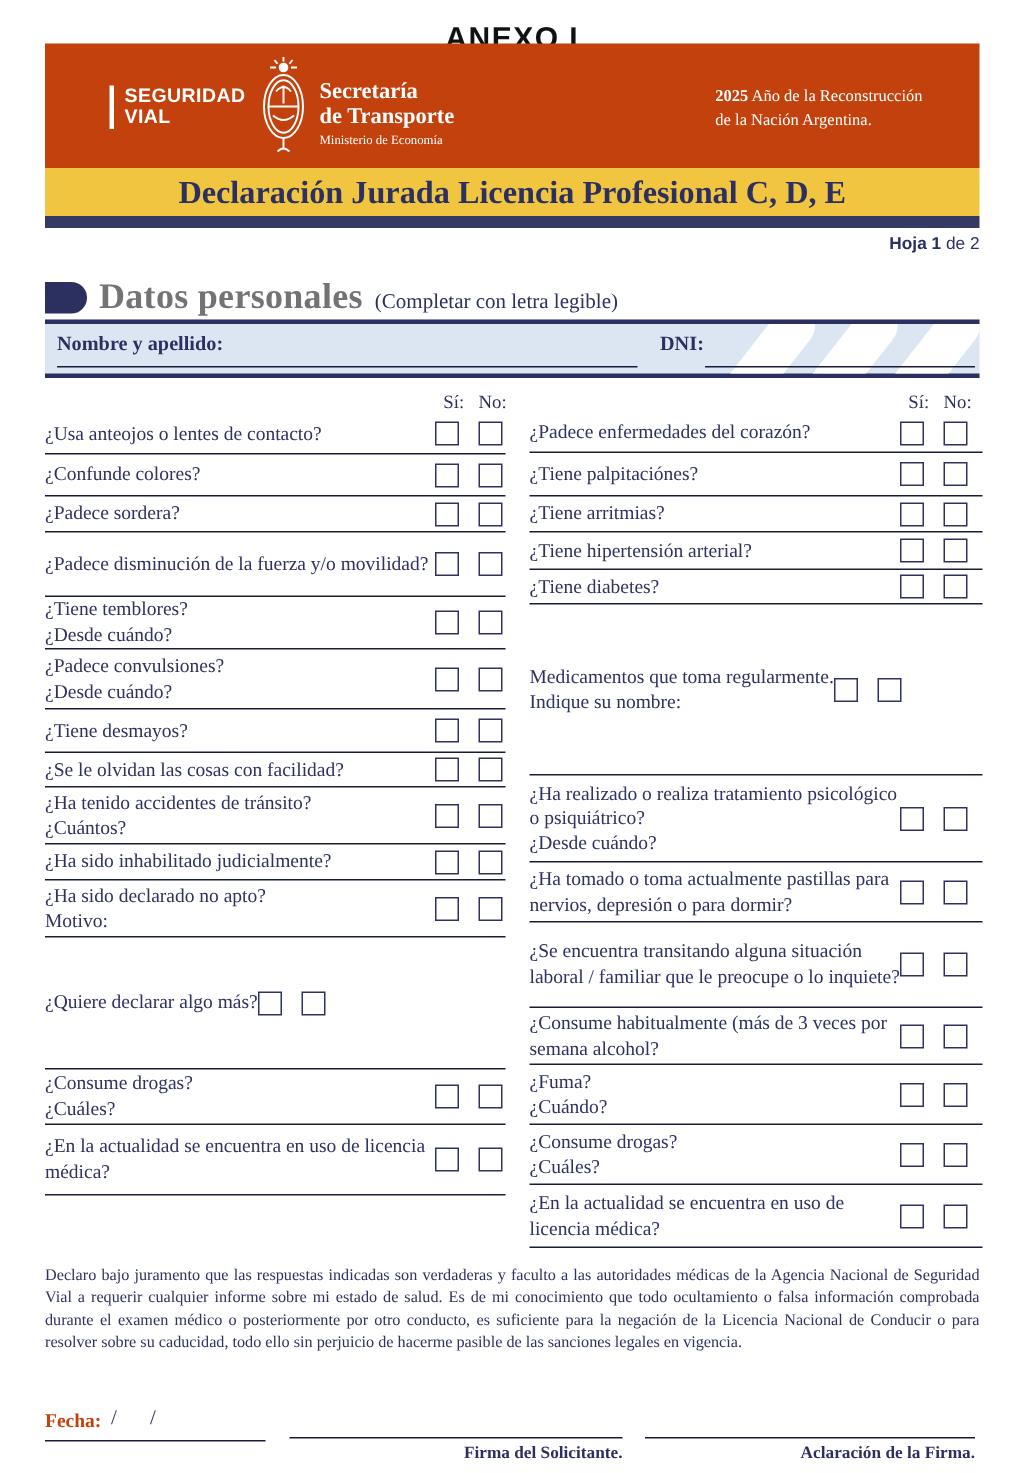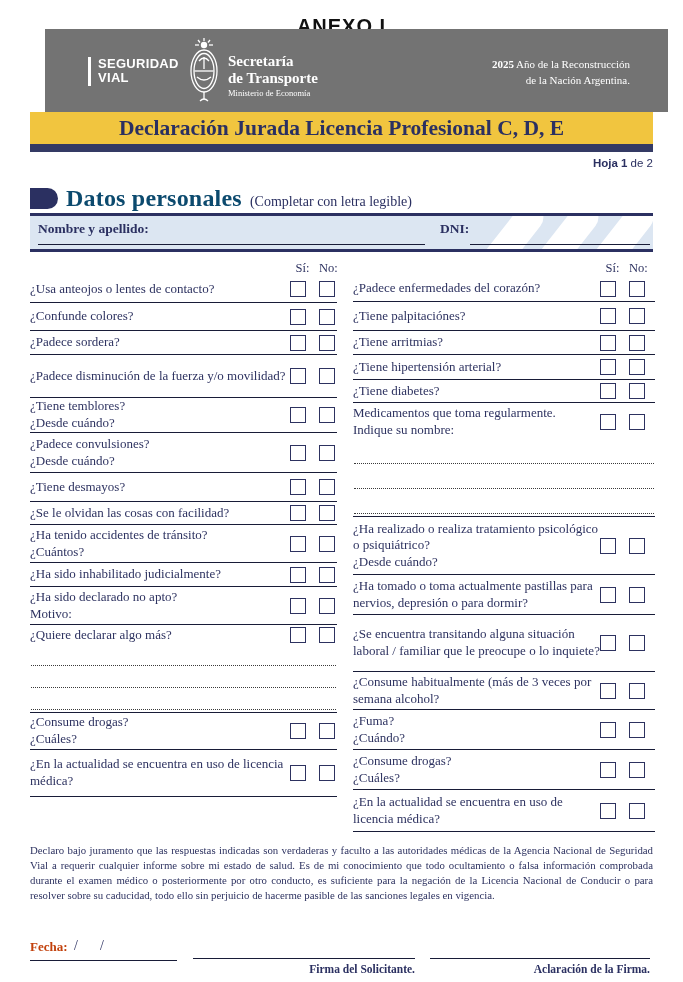--- a/index.html
+++ b/index.html
@@ -6,46 +6,46 @@
   .page{position:relative;width:683px;height:982px;background:#ffffff;
         font-family:"Liberation Serif","DejaVu Serif",serif;color:#2d3260;overflow:hidden;}
 
   
   .anexo{position:absolute;top:15px;left:0;width:683px;text-align:center;}
   .anexo span{display:inline-block;font-family:"Liberation Sans","DejaVu Sans",sans-serif;
         font-size:20px;font-weight:600;letter-spacing:1px;color:#111;
         border-bottom:2px solid #111;padding:0 3px 1px 3px;}
 
   
-  .topbar{position:absolute;left:45px;top:29px;width:623px;height:83px;background:#737373;}
+  .topbar{position:absolute;left:30px;top:29px;width:623px;height:83px;background:#c2410c;}
   .brand{position:absolute;left:43px;top:28px;border-left:3px solid #fff;padding-left:7px;
          font-family:"Liberation Sans","DejaVu Sans",sans-serif;font-weight:bold;
          font-size:13px;line-height:1.1;color:#fff;letter-spacing:.3px;}
   .coat{position:absolute;left:138px;top:8px;}
   .org{position:absolute;left:183px;top:24px;color:#fff;}
   .org .o1,.org .o2{font-size:15px;font-weight:bold;line-height:1.12;}
   .org .o3{font-size:8.5px;margin-top:1px;}
-  .motto{position:absolute;right:38px;top:28px;text-align:right;color:#fff;
+  .motto{position:absolute;right:38px;top:28px;text-align:left;color:#fff;
          font-size:11px;line-height:1.45;}
   .motto b{font-weight:bold;}
 
   
   .titlebar{position:absolute;left:30px;top:112px;width:623px;height:32px;background:#f1c53f;
             text-align:center;}
   .titlebar span{font-size:21.5px;font-weight:bold;color:#2b3061;line-height:32px;}
   .navstrip{position:absolute;left:30px;top:144px;width:623px;height:8px;background:#343a64;}
   .hoja{position:absolute;right:30px;top:157px;font-size:11.5px;color:#2b3061;
         font-family:"Liberation Sans","DejaVu Sans",sans-serif;}
   .hoja b{font-weight:bold;}
 
   
   .sechead{position:absolute;left:30px;top:185px;height:28px;display:flex;align-items:baseline;}
   .bullet{position:absolute;left:0;top:3px;width:28px;height:21px;background:#2b3061;
           border-radius:0 11px 11px 0;}
-  .sectitle{margin-left:36px;font-size:24px;color:#0c4a6e;font-weight:600;letter-spacing:.2px;}
+  .sectitle{margin-left:36px;font-size:24px;color:#737373;font-weight:600;letter-spacing:.2px;}
   .secsub{margin-left:8px;font-size:14px;color:#2b3061;}
 
   
   .band{position:absolute;left:30px;top:213px;width:623px;height:33px;background:#dce6f2;
         border-top:3px solid #2b3061;border-bottom:3px solid #2b3061;overflow:hidden;}
   .chev{position:absolute;width:28px;height:78px;background:#fff;border-radius:15px;
         transform:rotate(38deg);top:-18px;}
   .flabel{position:absolute;font-size:13.5px;font-weight:bold;color:#2b3061;z-index:3;}
   .fline{position:absolute;height:0;border-bottom:1.3px solid #181c38;z-index:2;}
 
@@ -58,21 +58,21 @@
   .qhdr span{width:17px;text-align:center;}
   .qleft .qhdr{padding-right:1px;}
   .qright .qhdr{padding-right:9px;}
   .qrow{display:flex;justify-content:space-between;align-items:center;
         border-bottom:1.4px solid #181c38;box-sizing:border-box;padding:2px 0;}
   .qtext{font-size:13px;line-height:1.28;white-space:pre-line;flex:1;}
   .boxes{display:flex;gap:13px;flex:none;}
   .qleft .boxes{margin-right:2px;}
   .qright .boxes{margin-right:10px;}
   .cb{width:14px;height:14px;border:1.6px solid #2d3260;background:#fff;display:inline-block;}
-  .qspecial{flex-direction:column;align-items:stretch;justify-content:space-between;}
+  .qspecial{flex-direction:row;align-items:stretch;justify-content:space-between;}
   .qmain{display:flex;justify-content:space-between;align-items:center;}
   .dotline{border-bottom:1.3px dotted #3a3a3a;height:0;margin:0 1px;}
 
   
   .decl{position:absolute;left:30px;top:843px;width:623px;font-size:10.8px;line-height:1.4;
         text-align:justify;color:#2d3260;}
 
   
   .f-label{position:absolute;font-size:13px;font-weight:bold;color:#c2410c;}
   .slash{position:absolute;font-size:14px;color:#2b3061;}

